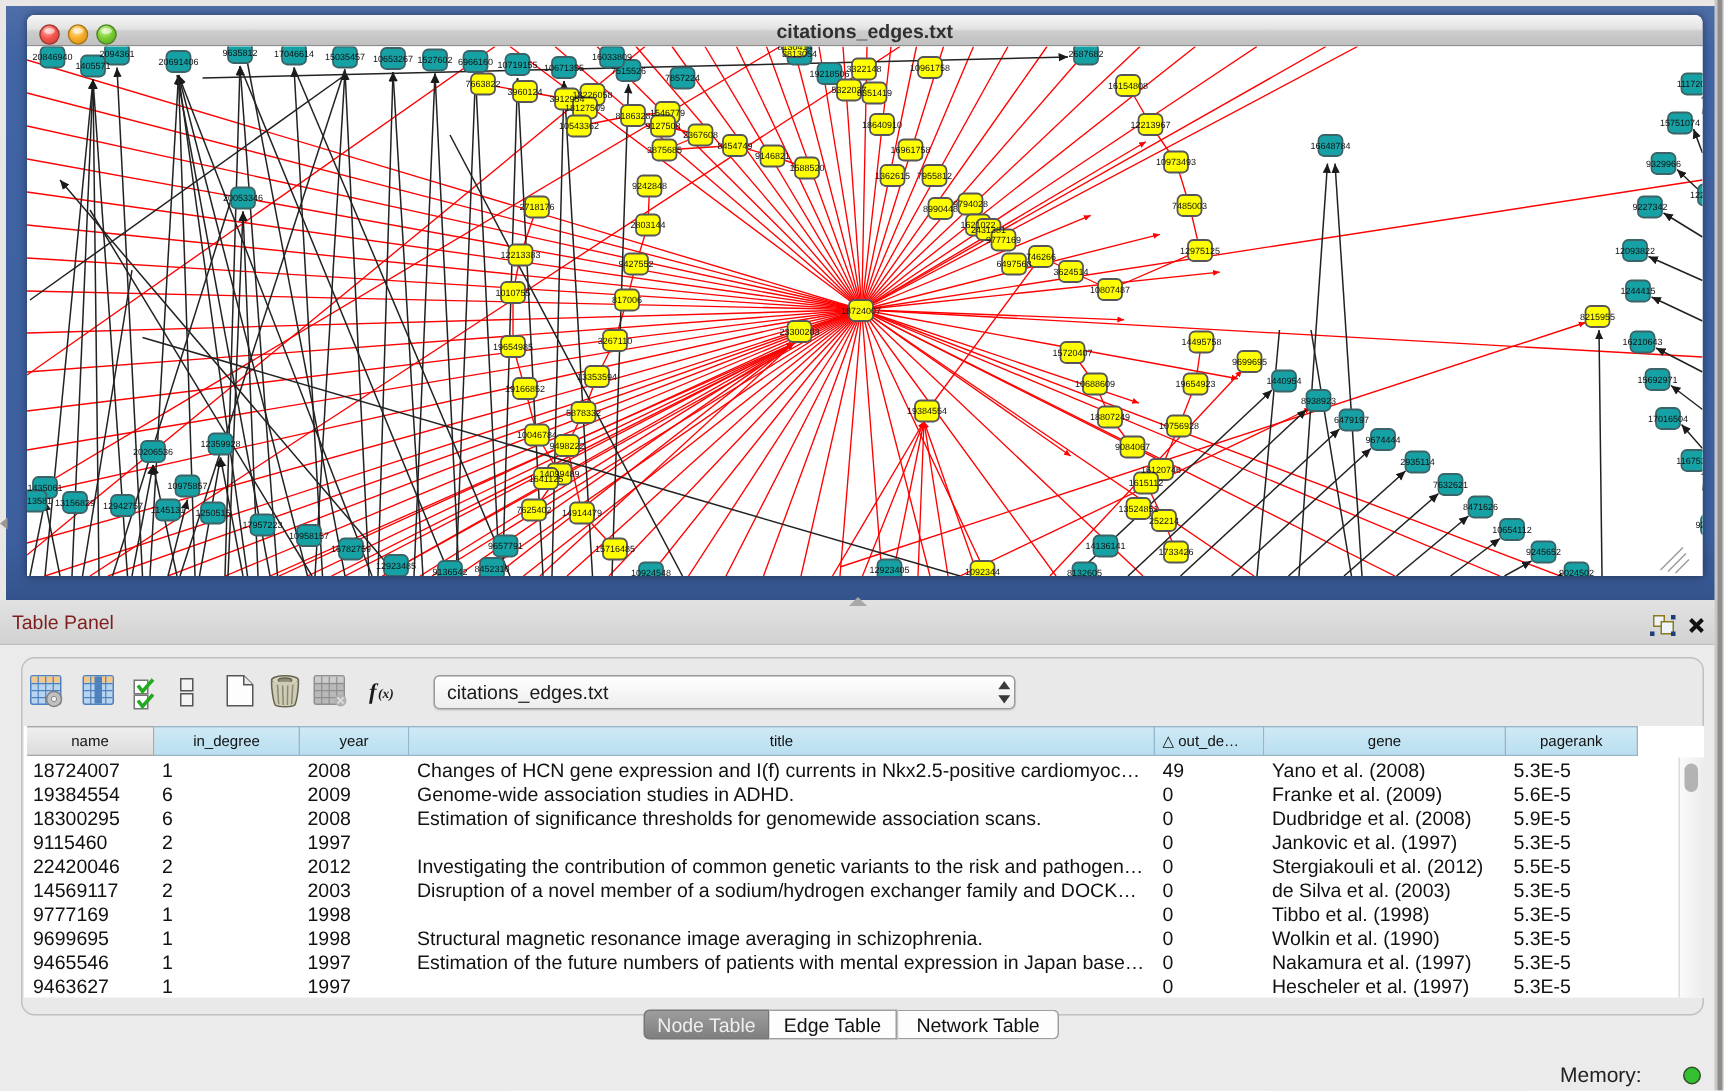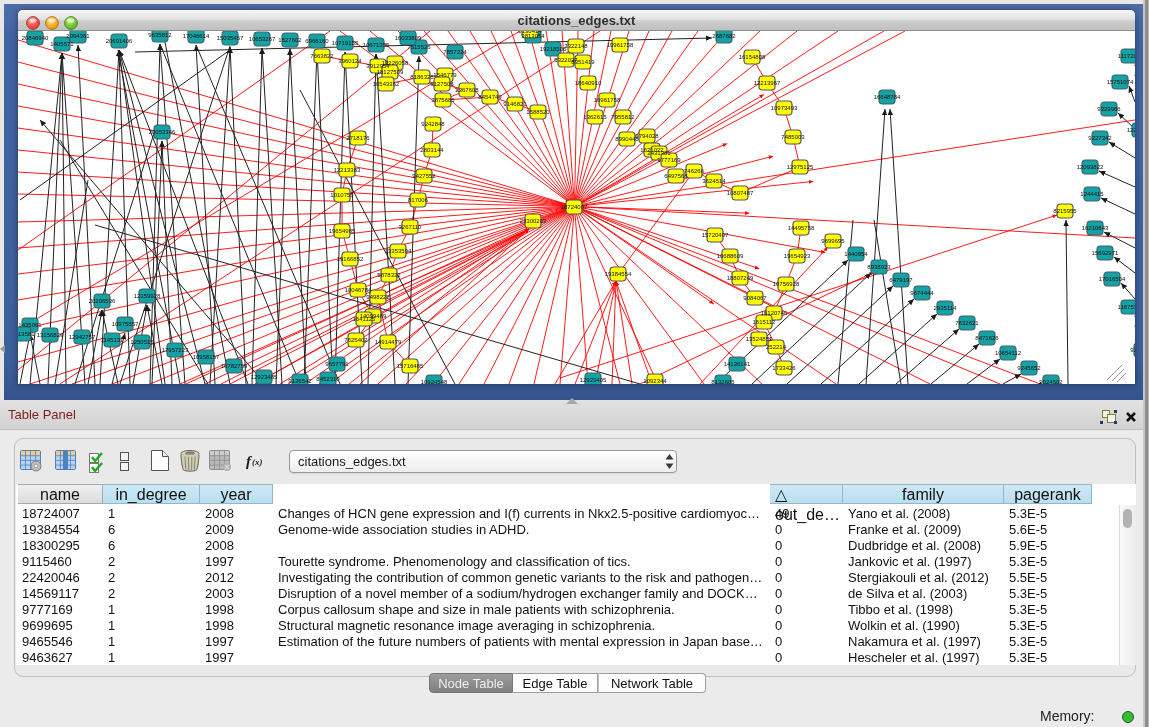--- a/index.html
+++ b/index.html
@@ -38,21 +38,21 @@
   
   #dd { left:289px; top:450px; width:388px; height:23px;
     background:linear-gradient(180deg,#ffffff,#ededed);
     border:1px solid #9a9a9a; border-radius:4px; font-size:13px; color:#1a1a1a;
     line-height:21px; padding-left:8px; box-shadow:0 1px 1px rgba(0,0,0,0.08); }
 
   
   #tbl { left:16px; top:484px; width:1120px; height:181px; background:#fff; }
   .hc { position:absolute; top:0; height:20px; background:linear-gradient(180deg,#cfe9f6,#b8dff0);
     border-right:1px solid #93b7c8; border-top:1px solid #93b7c8; border-bottom:1px solid #93b7c8;
-    font-size:16px; color:#111; text-align:center; line-height:20px; }
+    font-size:10px; color:#111; text-align:center; line-height:20px; }
   .hg { background:linear-gradient(180deg,#efefef,#dcdcdc); border-right:1px solid #a9a9a9;
         border-top:1px solid #a9a9a9; border-bottom:1px solid #a9a9a9; }
   .row { position:absolute; left:0; width:1105px; height:16px; font-size:13px;
     color:#111; white-space:nowrap; }
   .c { position:absolute; top:0; height:16px; line-height:16px; overflow:hidden; }
   
   #sbtrack { left:1103px; top:21px; width:17px; height:160px;
      background:linear-gradient(90deg,#fafafa,#ececec); border-left:1px solid #dcdcdc; }
   #sbthumb { left:1107px; top:25px; width:9px; height:19px; background:#b3b3b3; border-radius:5px; }
 
@@ -705,22 +705,23 @@
   <div class="abs" id="dd">citations_edges.txt</div>
   <svg class="abs" style="left:664px;top:452px" width="12" height="19">
     <path d="M5.5,2 L9.5,7.5 L1.5,7.5 z" fill="#3a3a3a"></path>
     <path d="M5.5,17 L9.5,11.5 L1.5,11.5 z" fill="#3a3a3a"></path>
   </svg>
 
   <div class="abs" id="tbl">
     <div class="hc hg" style="left:2px;width:85px;">name</div>
 <div class="hc" style="left:87px;width:97px;">in_degree</div>
 <div class="hc" style="left:184px;width:73px;">year</div>
+<div class="hc" style="left:257px;width:497px;">title</div>
 <div class="hc" style="left:754px;width:73px;text-align:left;padding-left:5px">△ out_de…</div>
-<div class="hc" style="left:827px;width:161px;">family</div>
+<div class="hc" style="left:827px;width:161px;">gene</div>
 <div class="hc" style="left:988px;width:88px;">pagerank</div>
     <div class="row" style="top:22px">
         <span class="c" style="left:6px;width:80px">18724007</span>
         <span class="c" style="left:92px;width:92px">1</span>
         <span class="c" style="left:189px;width:68px">2008</span>
         <span class="c" style="left:262px;width:492px">Changes of HCN gene expression and I(f) currents in Nkx2.5-positive cardiomyoc…</span>
         <span class="c" style="left:759px;width:68px">49</span>
         <span class="c" style="left:832px;width:152px">Yano et al. (2008)</span>
         <span class="c" style="left:993px;width:85px">5.3E-5</span>
       </div>
@@ -730,29 +731,29 @@
         <span class="c" style="left:189px;width:68px">2009</span>
         <span class="c" style="left:262px;width:492px">Genome-wide association studies in ADHD.</span>
         <span class="c" style="left:759px;width:68px">0</span>
         <span class="c" style="left:832px;width:152px">Franke et al. (2009)</span>
         <span class="c" style="left:993px;width:85px">5.6E-5</span>
       </div>
 <div class="row" style="top:54px">
         <span class="c" style="left:6px;width:80px">18300295</span>
         <span class="c" style="left:92px;width:92px">6</span>
         <span class="c" style="left:189px;width:68px">2008</span>
+        <span class="c" style="left:262px;width:492px">Estimation of significance thresholds for genomewide association scans.</span>
         <span class="c" style="left:759px;width:68px">0</span>
         <span class="c" style="left:832px;width:152px">Dudbridge et al. (2008)</span>
         <span class="c" style="left:993px;width:85px">5.9E-5</span>
       </div>
 <div class="row" style="top:70px">
         <span class="c" style="left:6px;width:80px">9115460</span>
         <span class="c" style="left:92px;width:92px">2</span>
         <span class="c" style="left:189px;width:68px">1997</span>
-        <span class="c" style="left:262px;width:492px">Tourette syndrome. Phenomenology and classification of tics.</span>
         <span class="c" style="left:759px;width:68px">0</span>
         <span class="c" style="left:832px;width:152px">Jankovic et al. (1997)</span>
         <span class="c" style="left:993px;width:85px">5.3E-5</span>
       </div>
 <div class="row" style="top:86px">
         <span class="c" style="left:6px;width:80px">22420046</span>
         <span class="c" style="left:92px;width:92px">2</span>
         <span class="c" style="left:189px;width:68px">2012</span>
         <span class="c" style="left:262px;width:492px">Investigating the contribution of common genetic variants to the risk and pathogen…</span>
         <span class="c" style="left:759px;width:68px">0</span>
@@ -765,21 +766,20 @@
         <span class="c" style="left:189px;width:68px">2003</span>
         <span class="c" style="left:262px;width:492px">Disruption of a novel member of a sodium/hydrogen exchanger family and DOCK…</span>
         <span class="c" style="left:759px;width:68px">0</span>
         <span class="c" style="left:832px;width:152px">de Silva et al. (2003)</span>
         <span class="c" style="left:993px;width:85px">5.3E-5</span>
       </div>
 <div class="row" style="top:118px">
         <span class="c" style="left:6px;width:80px">9777169</span>
         <span class="c" style="left:92px;width:92px">1</span>
         <span class="c" style="left:189px;width:68px">1998</span>
-        <span class="c" style="left:262px;width:492px">Corpus callosum shape and size in male patients with schizophrenia.</span>
         <span class="c" style="left:759px;width:68px">0</span>
         <span class="c" style="left:832px;width:152px">Tibbo et al. (1998)</span>
         <span class="c" style="left:993px;width:85px">5.3E-5</span>
       </div>
 <div class="row" style="top:134px">
         <span class="c" style="left:6px;width:80px">9699695</span>
         <span class="c" style="left:92px;width:92px">1</span>
         <span class="c" style="left:189px;width:68px">1998</span>
         <span class="c" style="left:262px;width:492px">Structural magnetic resonance image averaging in schizophrenia.</span>
         <span class="c" style="left:759px;width:68px">0</span>

